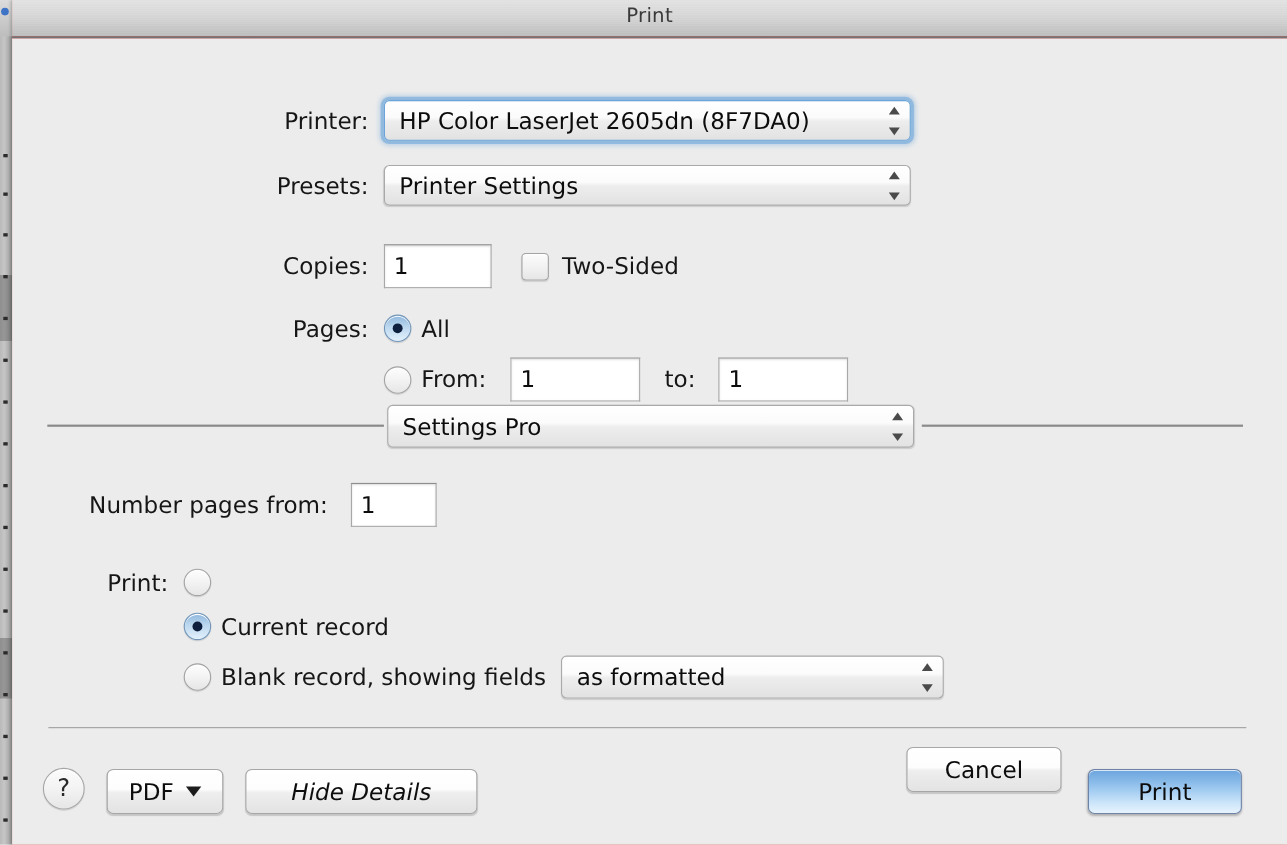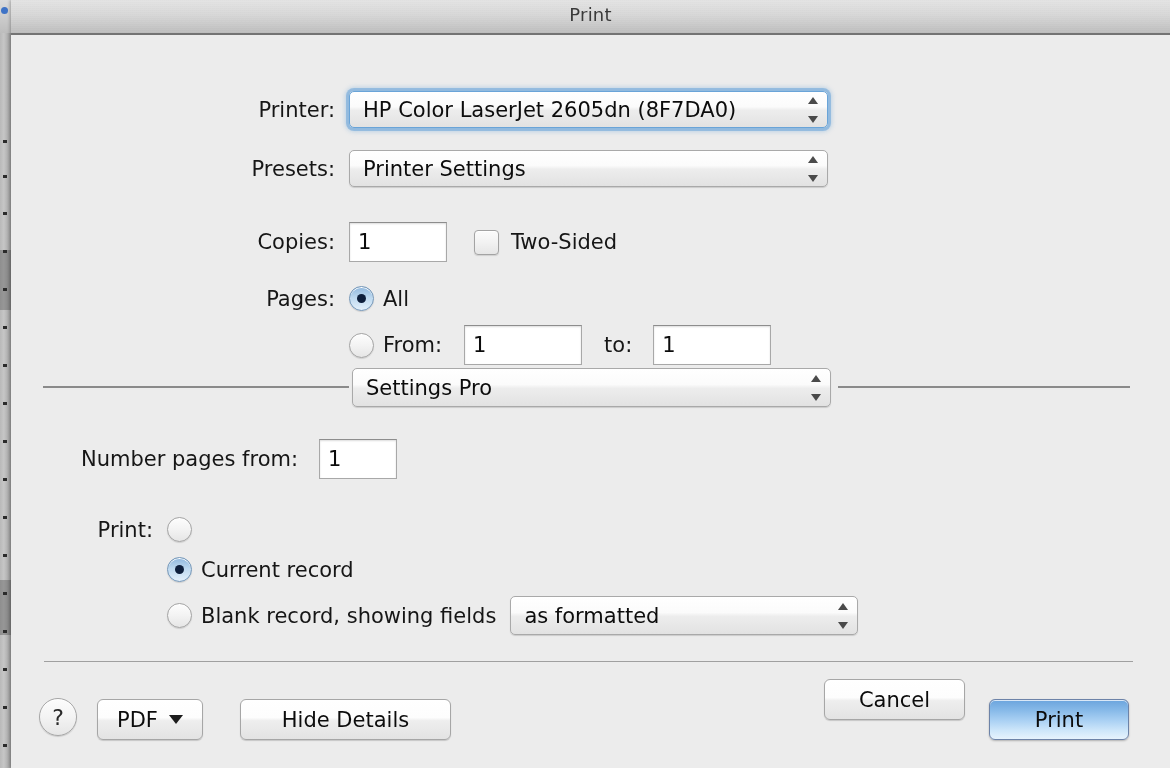--- a/index.html
+++ b/index.html
@@ -375,21 +375,21 @@
 
       <div class="help-btn" style="position:absolute; left:28px; top:663px;">
         <span>?</span>
       </div>
 
       <div class="btn" style="position:absolute; left:86px; top:664px; width:106px;">
         <span>PDF</span>
         <span class="pdf-caret"></span>
       </div>
 
-      <div class="btn" style="position:absolute; left:229px; top:664px; width:211px;">
+      <div class="btn" style="position:absolute; left:212px; top:664px; width:211px;font-style:italic;">
         <span>Hide Details</span>
       </div>
 
       <div class="btn" style="position:absolute; left:813px; top:644px; width:141px;">
         <span>Cancel</span>
       </div>
 
       <div class="btn default" style="position:absolute; left:978px; top:664px; width:140px;">
         <span>Print</span>
       </div>

